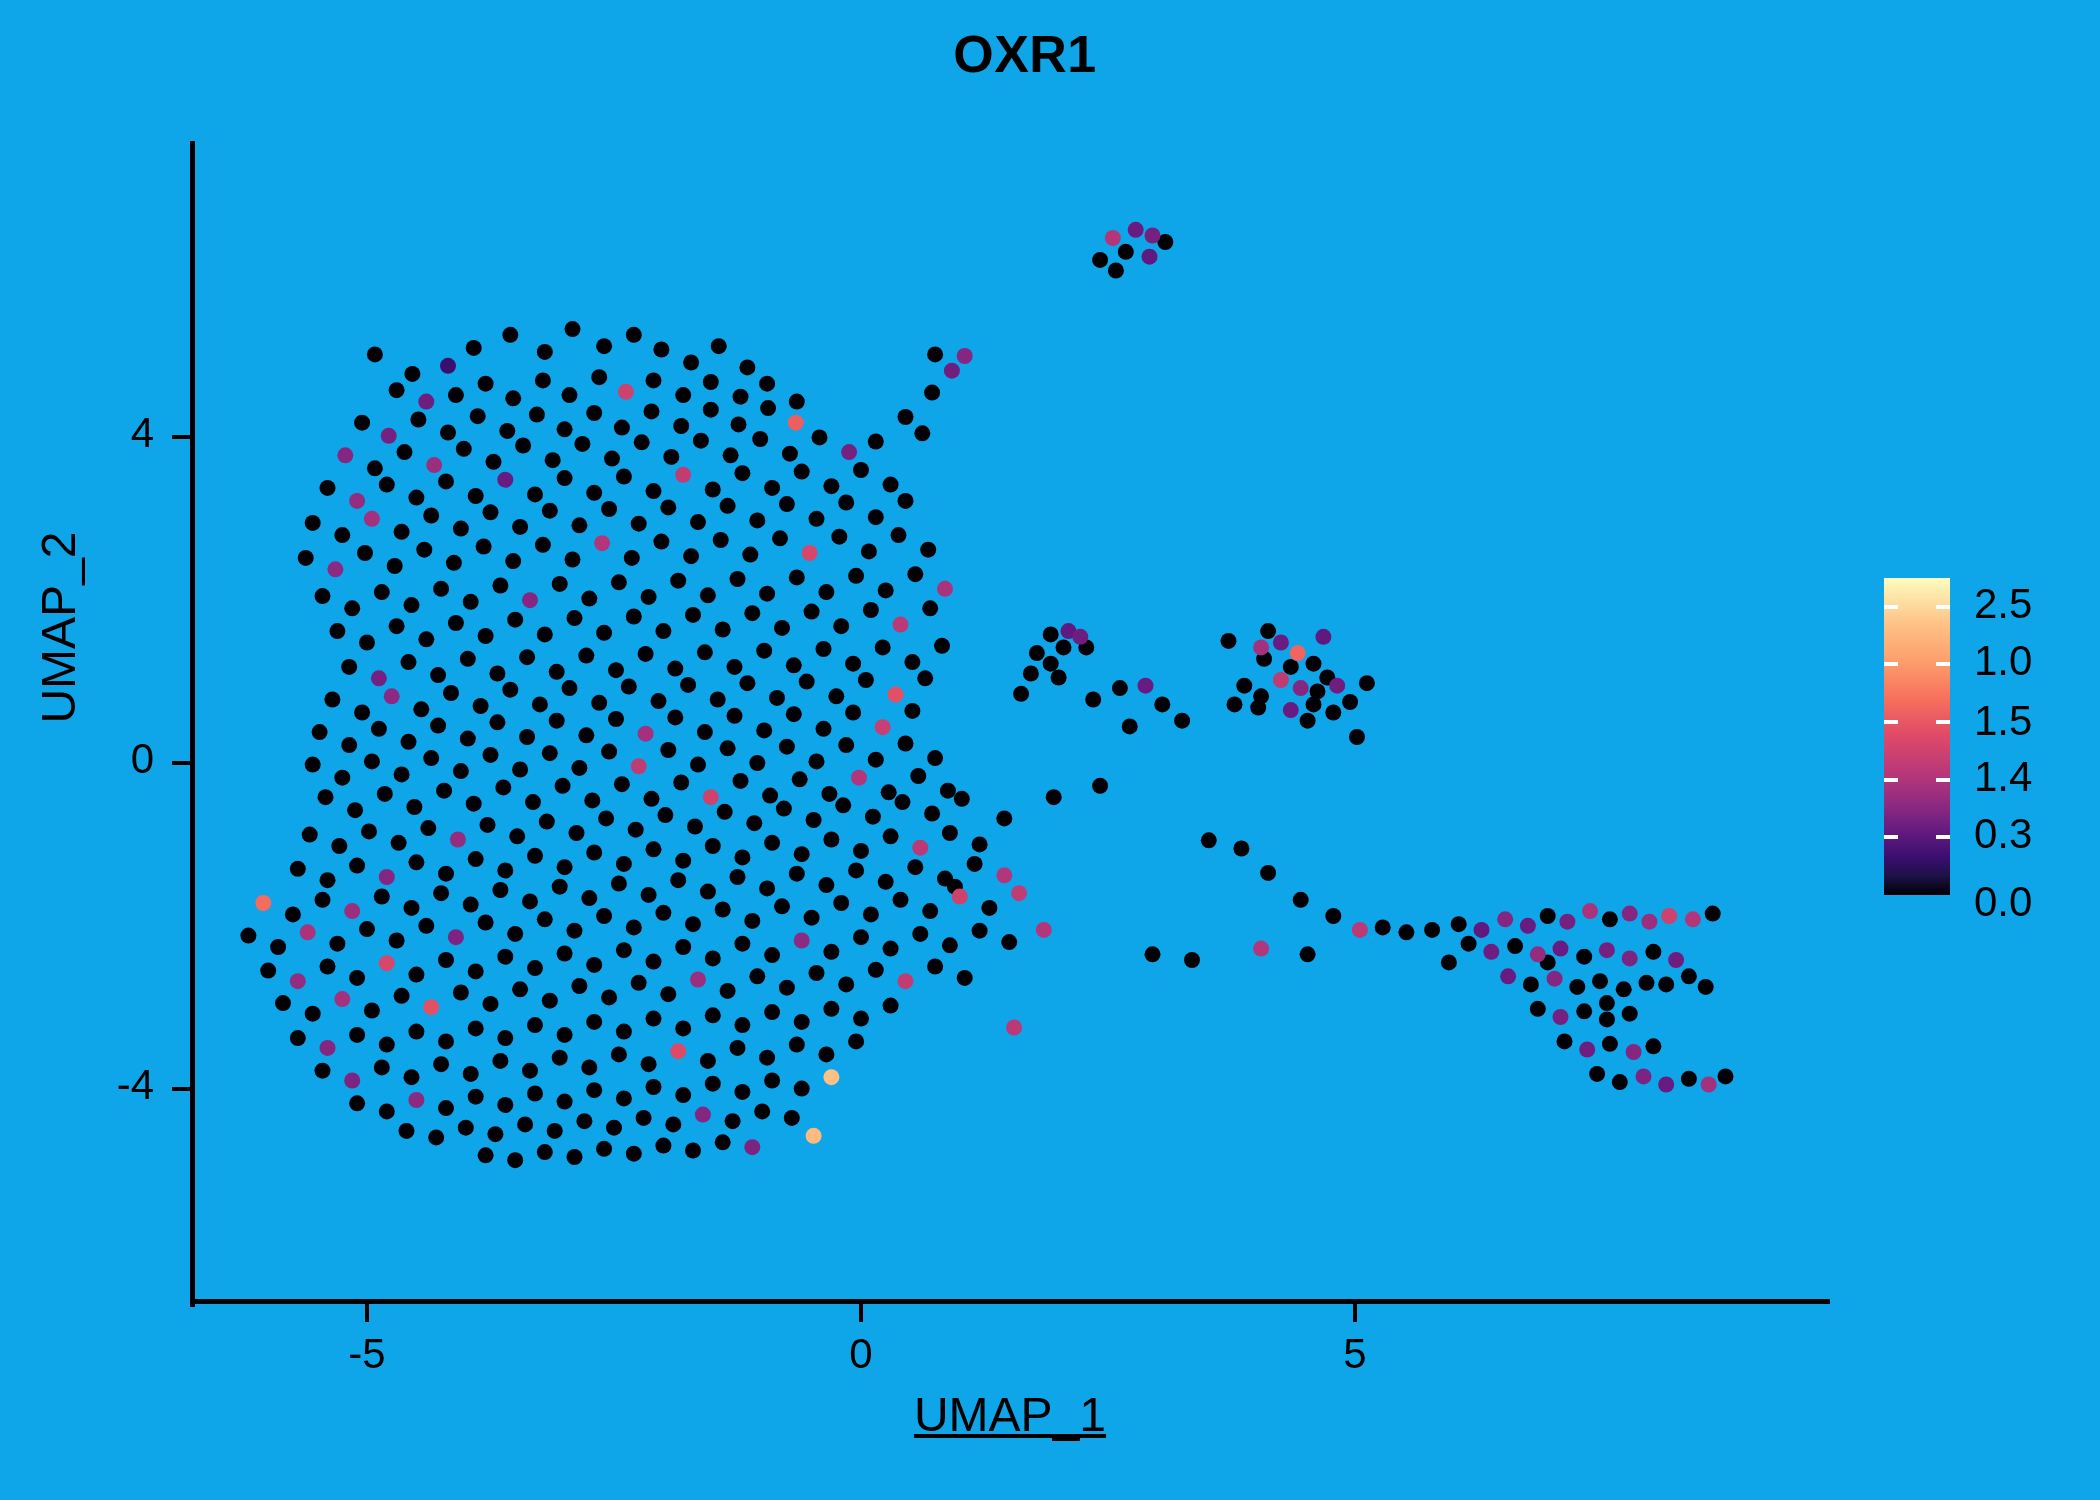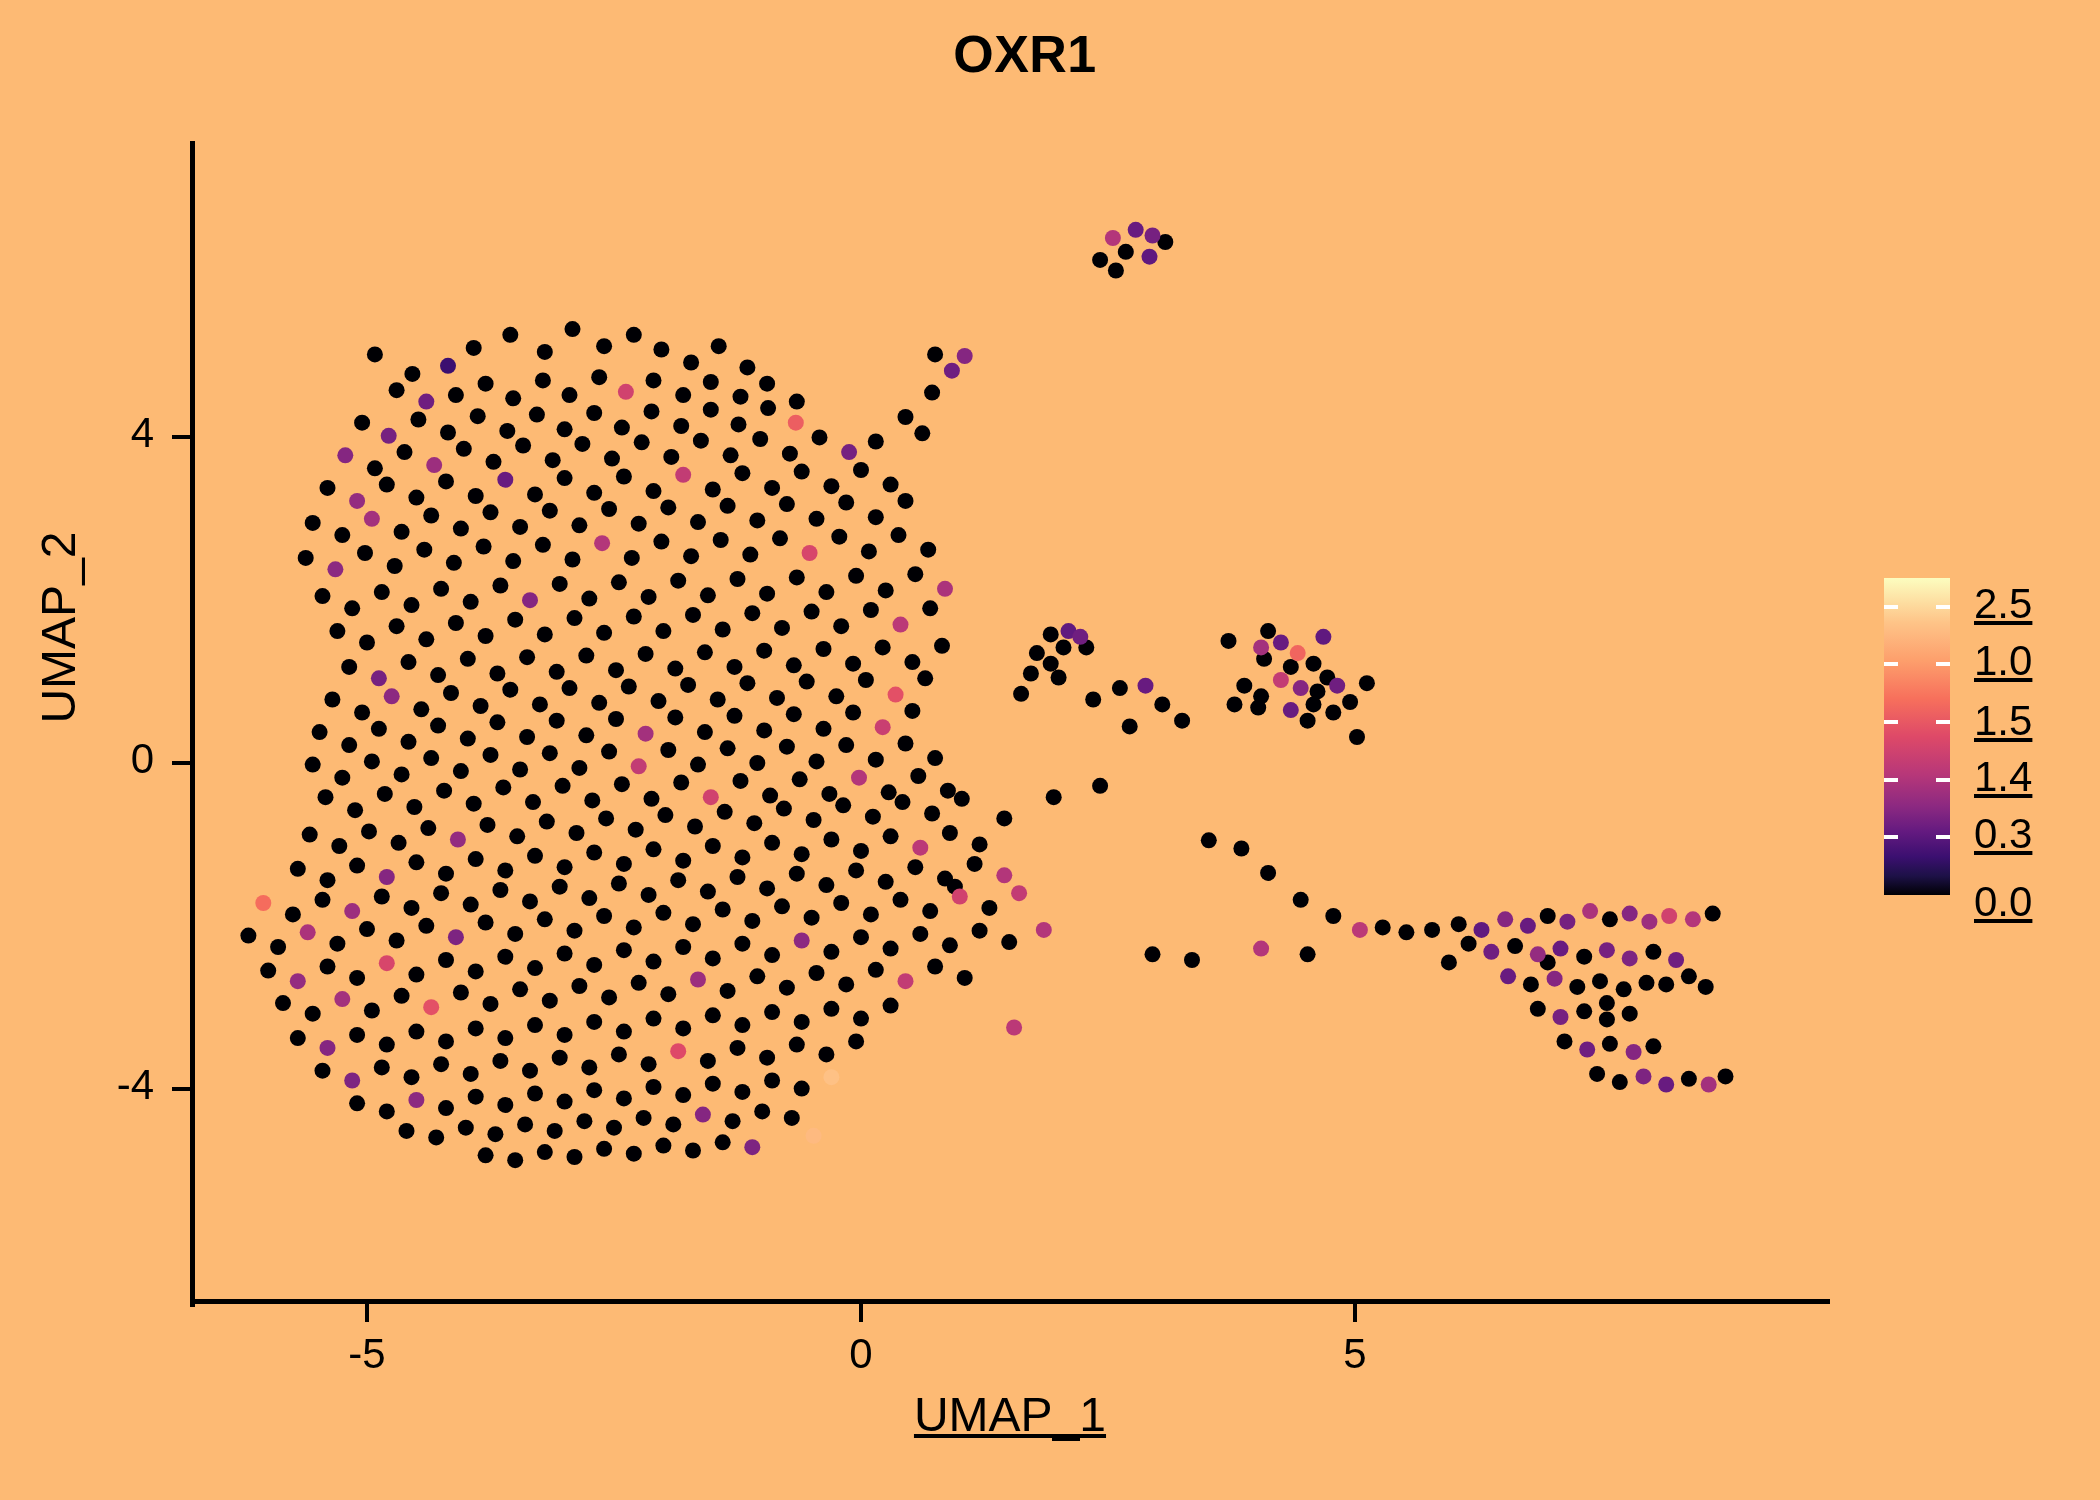--- a/index.html
+++ b/index.html
@@ -1,20 +1,20 @@
 <!DOCTYPE html>
 <html><head>
 <meta charset="utf-8">
 <title>OXR1 UMAP Feature Plot</title>
 <style>
   html,body{margin:0;padding:0;background:#ffffff;}
   body{width:2100px;height:1500px;position:relative;overflow:hidden;
        font-family:"Liberation Sans","DejaVu Sans",sans-serif;color:#000;}
 
-  #stage{position:absolute;left:0;top:0;width:2100px;height:1500px;background:#fdba74;}
+  #stage{position:absolute;left:0;top:0;width:2100px;height:1500px;background:#0ea5e9;}
 
   
   #plot-title{
     position:absolute;left:0;top:26px;width:2050px;
     text-align:center;font-size:52px;font-weight:bold;letter-spacing:0.5px;
     color:#000;line-height:1.1;
   }
   #axis-y-line{position:absolute;left:190px;top:141px;width:5px;height:1166px;background:#000;}
   #axis-x-line{position:absolute;left:190px;top:1299px;width:1640px;height:5px;background:#000;}
 
@@ -48,21 +48,21 @@
       #de4968 50%,
       #b73779 62%,
       #8c2981 72%,
       #641a80 80%,
       #3b0f70 88%,
       #1d1147 94%,
       #000004 100%);
   }
   .cb-tick-left{position:absolute;left:0px;width:14px;height:4px;background:#ffffff;}
   .cb-tick-right{position:absolute;left:52px;width:14px;height:4px;background:#ffffff;}
-  .legend-label{position:absolute;left:90px;font-size:42px;color:#000;white-space:nowrap;text-decoration:underline;}
+  .legend-label{position:absolute;left:90px;font-size:42px;color:#000;white-space:nowrap;}
 </style>
 </head>
 <body>
 
 <div id="stage">
 
   <div id="plot-title">OXR1</div>
 
   <div id="axis-y-line"></div>
   <div id="axis-x-line"></div>

